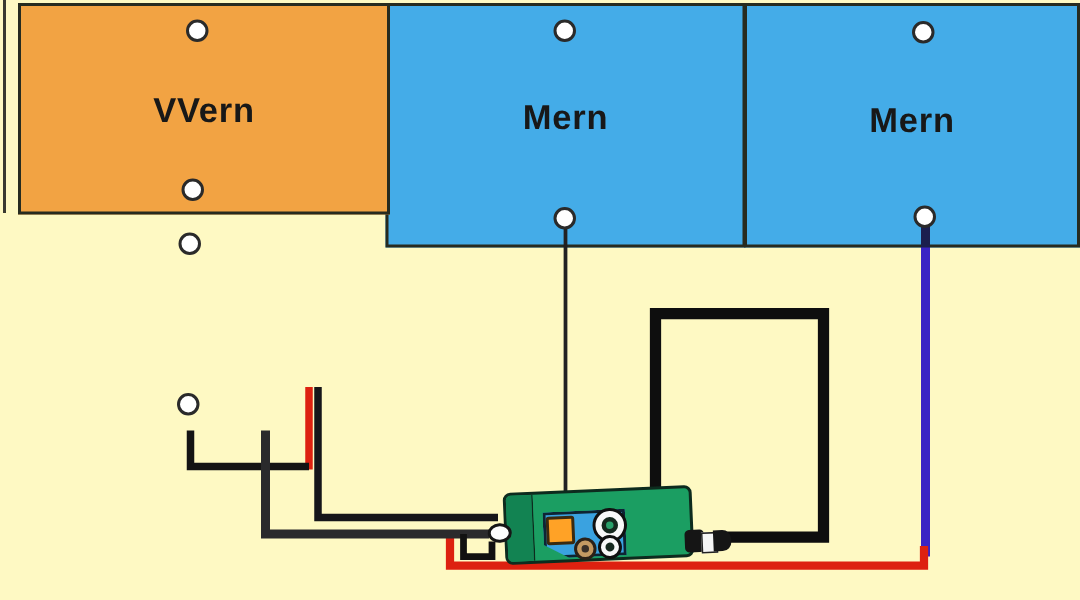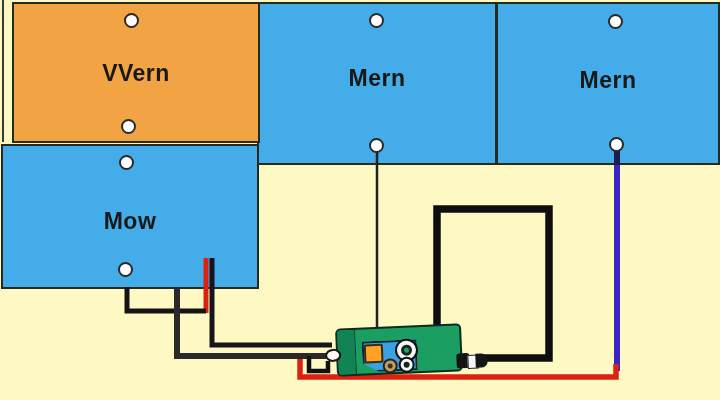--- a/index.html
+++ b/index.html
@@ -50,23 +50,20 @@
   </div>
 
   <div class="panel" style="left:257px;top:2px;width:240px;height:163px;background:#44ace8;z-index:0;">
     <div class="panel-label" style="top:61px;">Mern</div>
   </div>
 
   <div class="panel" style="left:496px;top:2px;width:224px;height:163px;background:#44ace8;z-index:0;">
     <div class="panel-label" style="top:63px;">Mern</div>
   </div>
 
-  <div class="panel" style="left:1px;top:144px;width:258px;height:145px;background:#44ace8;z-index:2;">
-    <div class="panel-label" style="top:62px;">Mow</div>
-  </div>
 
   <svg id="wire-layer" width="720" height="400" viewBox="0 0 720 400">
     <path d="M3,0 L3,142" stroke="#3a3a30" stroke-width="2" fill="none"></path>
     <path d="M377,149 L377,334" stroke="#222222" stroke-width="2.5" fill="none"></path>
     <path d="M617,149 L617,371" stroke="#3a24c4" stroke-width="6" fill="none"></path>
     <path d="M617,148 L617,165" stroke="#1b1f4e" stroke-width="6" fill="none"></path>
     <path d="M300,357 L300,377 L616,377 L616,364" stroke="#dd2110" stroke-width="5.5" fill="none"></path>
     <path d="M206,258 L206,313" stroke="#dd2110" stroke-width="5" fill="none"></path>
     <path d="M212,258 L212,345 L332,345" stroke="#16161a" stroke-width="5" fill="none"></path>
     <path d="M127,287 L127,311 L206,311" stroke="#141414" stroke-width="5" fill="none"></path>

